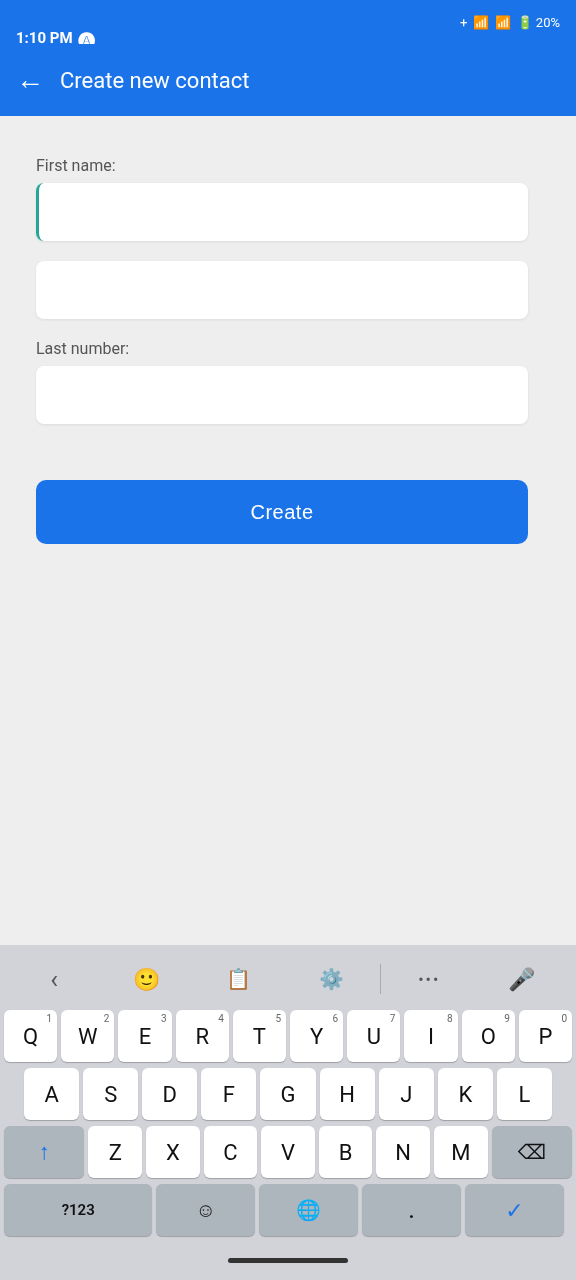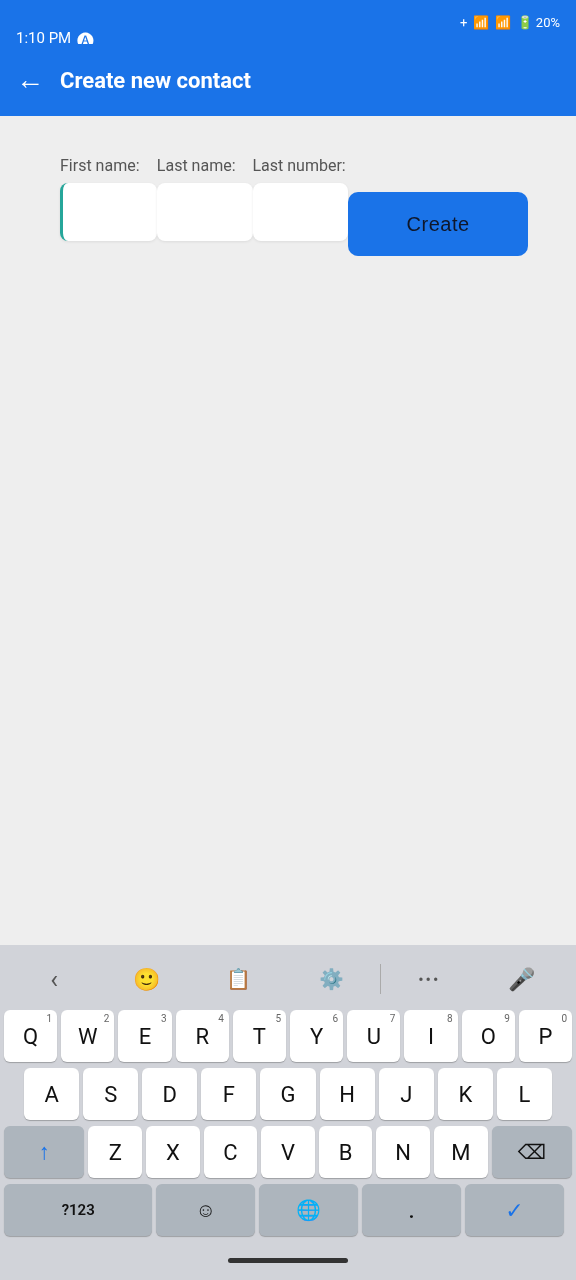--- a/index.html
+++ b/index.html
@@ -21,21 +21,21 @@
       height: 44px;
       display: flex;
       align-items: center;
       justify-content: space-between;
       padding: 0 16px;
       flex-shrink: 0;
     }
     .status-time {
       color: white;
       font-size: 15px;
-      font-weight: 400;
+      font-weight: 700;
       display: flex;
       align-items: center;
       gap: 6px;
       margin-top: 32px;
     }
     .status-icons {
       display: flex;
       align-items: center;
       gap: 6px;
     }
@@ -63,30 +63,30 @@
     }
     .back-arrow {
       color: white;
       font-size: 28px;
       cursor: pointer;
       line-height: 1;
     }
     .app-bar-title {
       color: white;
       font-size: 22px;
-      font-weight: 700;
+      font-weight: 400;
     }
 
     
     .form-area {
       background: #eeeeee;
       flex: 1;
-      padding: 40px 48px 30px 60px;
-      display: flex;
-      flex-direction: row;
+      padding: 40px 48px 30px 36px;
+      display: flex;
+      flex-direction: column;
     }
 
     .field-group {
       margin-bottom: 20px;
     }
     .field-label {
       color: #555;
       font-size: 16px;
       margin-bottom: 8px;
       display: block;
@@ -105,21 +105,21 @@
     .field-input.active {
       border-left: 3px solid #26a69a;
     }
 
     .create-btn {
       width: 100%;
       height: 64px;
       background: #1a73e8;
       border: none;
       border-radius: 10px;
-      color: #0f172a;
+      color: #ffffff;
       font-size: 20px;
       font-weight: 500;
       cursor: pointer;
       margin-top: 36px;
       letter-spacing: 0.5px;
     }
 
     
     .keyboard {
       background: #d1d3d9;
@@ -252,21 +252,20 @@
   <div class="app-bar-title">Create new contact</div>
 </div>
 
 <div class="form-area">
   <div class="field-group">
     <label class="field-label">First name:</label>
     <input class="field-input active" type="text" value="" style="">
   </div>
 
   <div class="field-group">
-    <label class="field-label">Last name:</label>
     <input class="field-input" type="text" value="" style="">
   </div>
 
   <div class="field-group">
     <label class="field-label">Last number:</label>
     <input class="field-input" type="tel" value="" style="">
   </div>
 
   <button class="create-btn">Create</button>
 </div>

